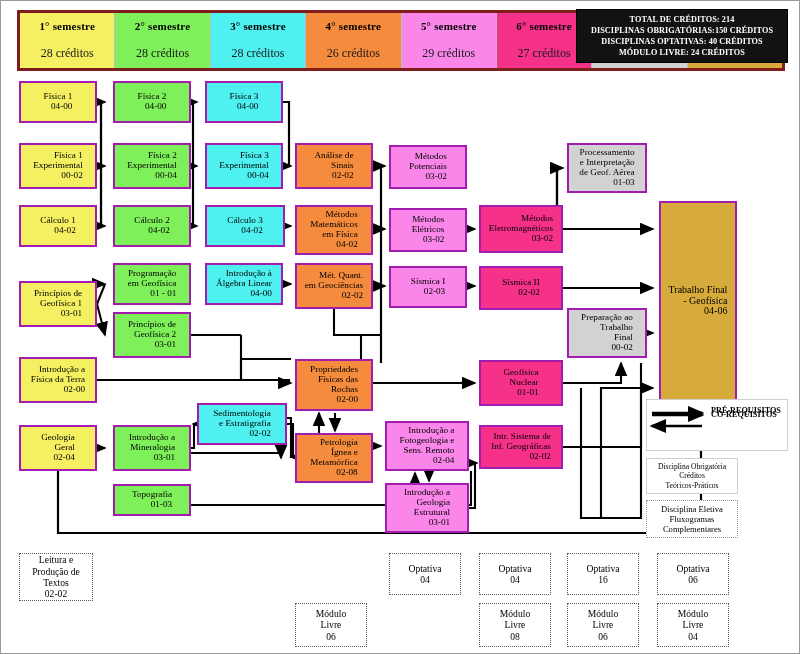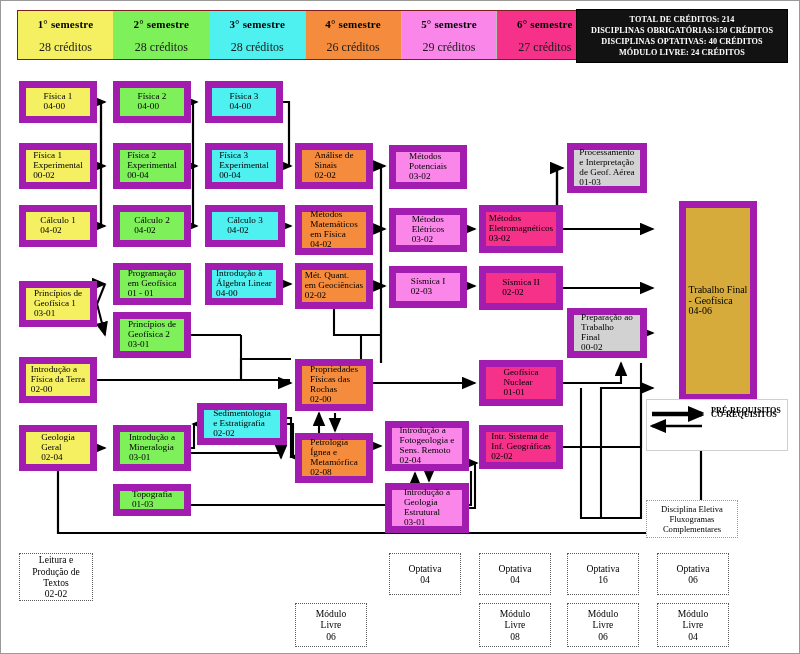--- a/index.html
+++ b/index.html
@@ -4,46 +4,46 @@
 <style>
   html,body{margin:0;padding:0;background:#ffffff;}
   body{font-family:"Liberation Serif", serif;}
   #page{
     position:relative;width:800px;height:654px;background:#ffffff;
     border:1px solid #9a9a9a;box-sizing:border-box;overflow:hidden;
   }
 
   
   #sem-header{
-    position:absolute;left:16px;top:9px;width:768px;height:50px;
+    position:absolute;left:16px;top:9px;width:768px;height:61px;
     display:flex;box-sizing:border-box;
-    border:1px solid #7f1d1d;
+    border:3px solid #7f1d1d;
   }
   .sem-col{flex:1 1 0;display:flex;flex-direction:column;box-sizing:border-box;
            border-right:1px solid #bdbdbd;}
   .sem-col:last-child{border-right:none;}
   .sem-title{
     flex:0 0 25px;display:flex;align-items:center;justify-content:center;
     font-weight:bold;font-size:11px;color:#000;letter-spacing:.2px;
   }
   .sem-cred{
     flex:1 1 auto;display:flex;align-items:center;justify-content:center;
     font-size:12px;color:#1a1a1a;
   }
 
   
   #canvas{position:absolute;left:0;top:62px;width:800px;height:592px;}
   #wires{position:absolute;left:0;top:0;width:800px;height:592px;}
 
   
   .box{
     position:absolute;box-sizing:border-box;
-    border:7px solid #a21caf;
+    border:2px solid #a21caf;
     display:flex;align-items:center;justify-content:center;
-    text-align:left;line-height:1.08;
+    text-align:right;line-height:1.08;
     font-size:9.2px;color:#000;padding:1px 2px;
     white-space:pre-line;
   }
   .box.big{font-size:10px;}
   .dashed{
     position:absolute;box-sizing:border-box;background:#fff;
     border:1px dotted #5a5a5a;
     display:flex;align-items:center;justify-content:center;
     text-align:center;line-height:1.18;font-size:9.6px;color:#000;
     white-space:pre-line;
@@ -322,21 +322,21 @@
 Inf. Geográficas
 02-02</div>
       <div class="box" style="left: 566px; top: 80px; width: 80px; height: 50px; background: rgb(210, 210, 210);">Processamento
 e Interpretação
 de Geof. Aérea
 01-03</div>
       <div class="box" style="left: 566px; top: 245px; width: 80px; height: 50px; background: rgb(210, 210, 210);">Preparação ao
 Trabalho
 Final
 00-02</div>
-      <div class="box big" style="left: 658px; top: 138px; width: 78px; height: 200px; background: rgb(214, 171, 60); margin-left: 20px;">Trabalho Final
+      <div class="box big" style="left: 658px; top: 138px; width: 78px; height: 200px; background: rgb(214, 171, 60);">Trabalho Final
 - Geofísica
 04-06</div>
       <div class="dashed" style="left: 18px; top: 490px; width: 74px; height: 48px;">Leitura e
 Produção de
 Textos
 02-02</div>
       <div class="dashed" style="left: 388px; top: 490px; width: 72px; height: 42px;">Optativa
 04</div>
       <div class="dashed" style="left: 478px; top: 490px; width: 72px; height: 42px;">Optativa
 04</div>
@@ -376,17 +376,20 @@
             <marker id="la2" markerWidth="7" markerHeight="7" refX="6" refY="3" orient="auto" markerUnits="strokeWidth">
                <path d="M0,0 L7,3 L0,6 z" fill="#000"></path>
             </marker>
           </defs>
         <path d="M2,7 L52,7" stroke="#000" stroke-width="2.4" marker-end="url(#la2)"></path>
         <path d="M52,18 L2,18" stroke="#000" stroke-width="2.4" marker-end="url(#la2)"></path>
       </svg>
       <span class="leg-label two">CO-REQUISITOS</span>
     </div>
   </div>
+  <div id="legend-obrig">Disciplina Obrigatória
+Créditos
+Teóricos-Práticos</div>
   <div id="legend-eletiva">Disciplina Eletiva
 Fluxogramas
 Complementares</div>
 
 </div>
 
 </body></html>

